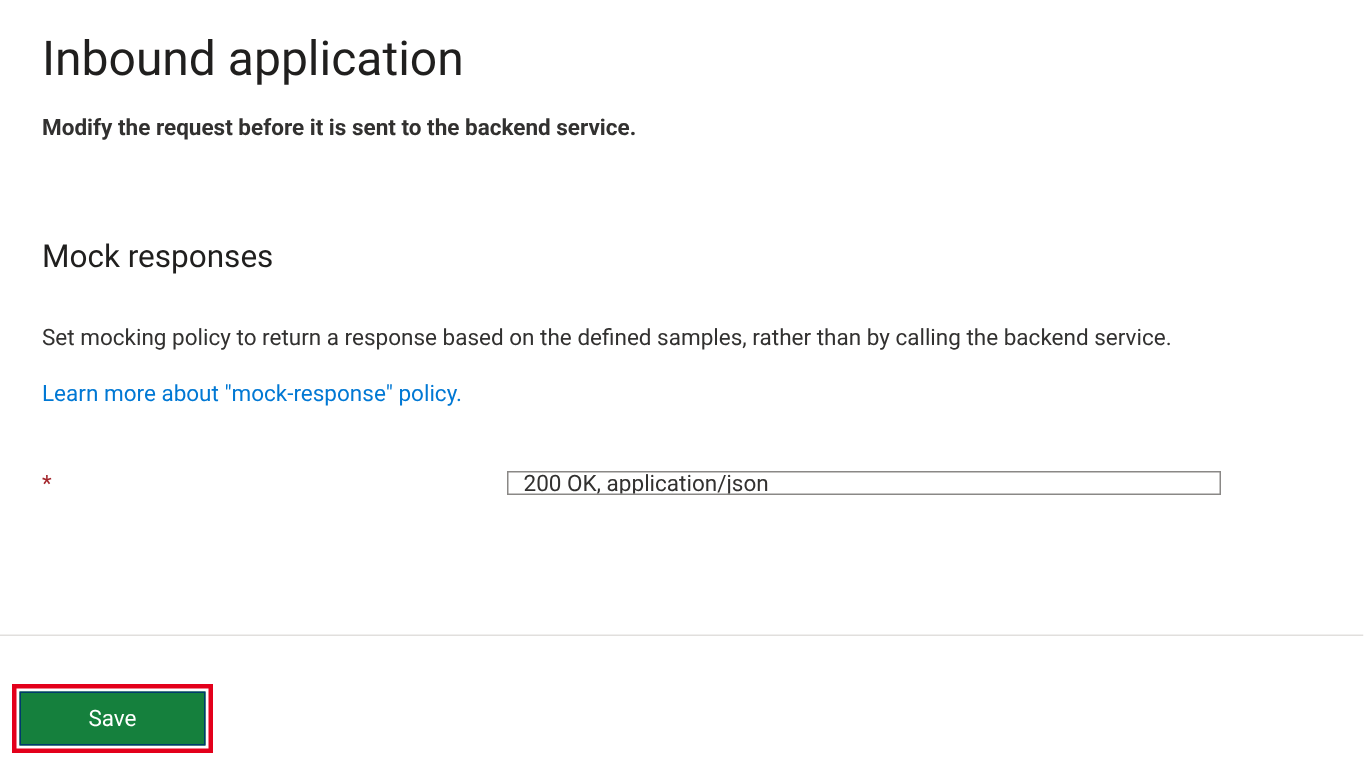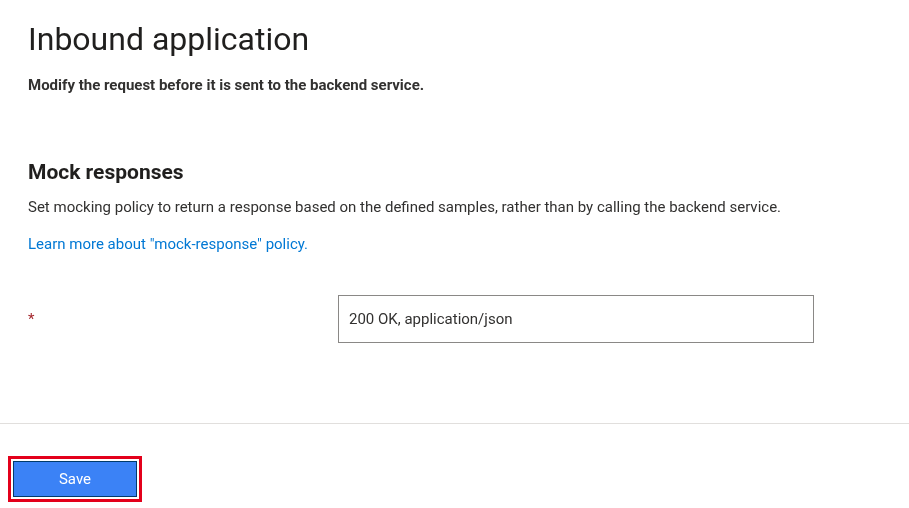--- a/index.html
+++ b/index.html
@@ -24,23 +24,23 @@
       line-height: 1.2;
     }
     .page-subtitle {
       font-size: 15px;
       font-weight: 700;
       color: #323130;
       margin-bottom: 66px;
     }
     .section-title {
       font-size: 21px;
-      font-weight: 700;
+      font-weight: 400;
       color: #201f1e;
-      margin-bottom: 14px;
+      margin-bottom: 32px;
     }
     .section-desc {
       font-size: 15px;
       font-weight: 400;
       color: #323130;
       margin-bottom: 18px;
     }
     .link {
       font-size: 15px;
       font-weight: 400;
@@ -64,21 +64,21 @@
       color: #a4262c;
       font-size: 15px;
       margin-right: 10px;
     }
     .form-label {
       font-size: 15px;
       color: #323130;
     }
     .form-input {
       width: 476px;
-      height: 48px;
+      height: 16px;
       border: 1px solid #8a8886;
       padding: 0 10px;
       font-size: 15px;
       color: #323130;
       font-family: inherit;
       background: #ffffff;
       outline: none;
     }
     .footer-divider {
       position: absolute;
@@ -110,21 +110,21 @@
       font-family: inherit;
       cursor: pointer;
       display: inline-flex;
       align-items: center;
       justify-content: center;
       border: 1px solid #8a8886;
       background: #ffffff;
       color: #323130;
     }
     .btn-primary {
-      background: #3b82f6;
+      background: #15803d;
       color: #ffffff;
       border: 1px solid #003a6c;
       min-width: 124px;
     }
   </style>
 </head>
 <body>
 
 
 

